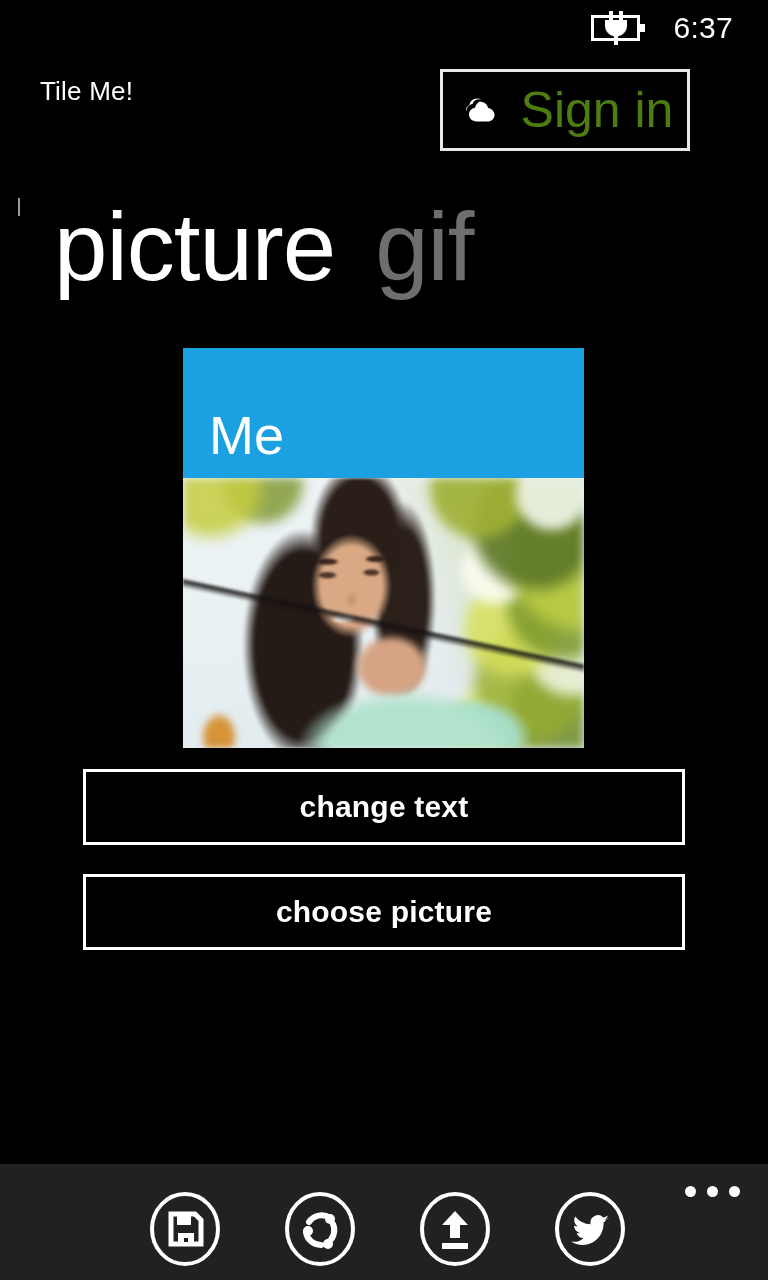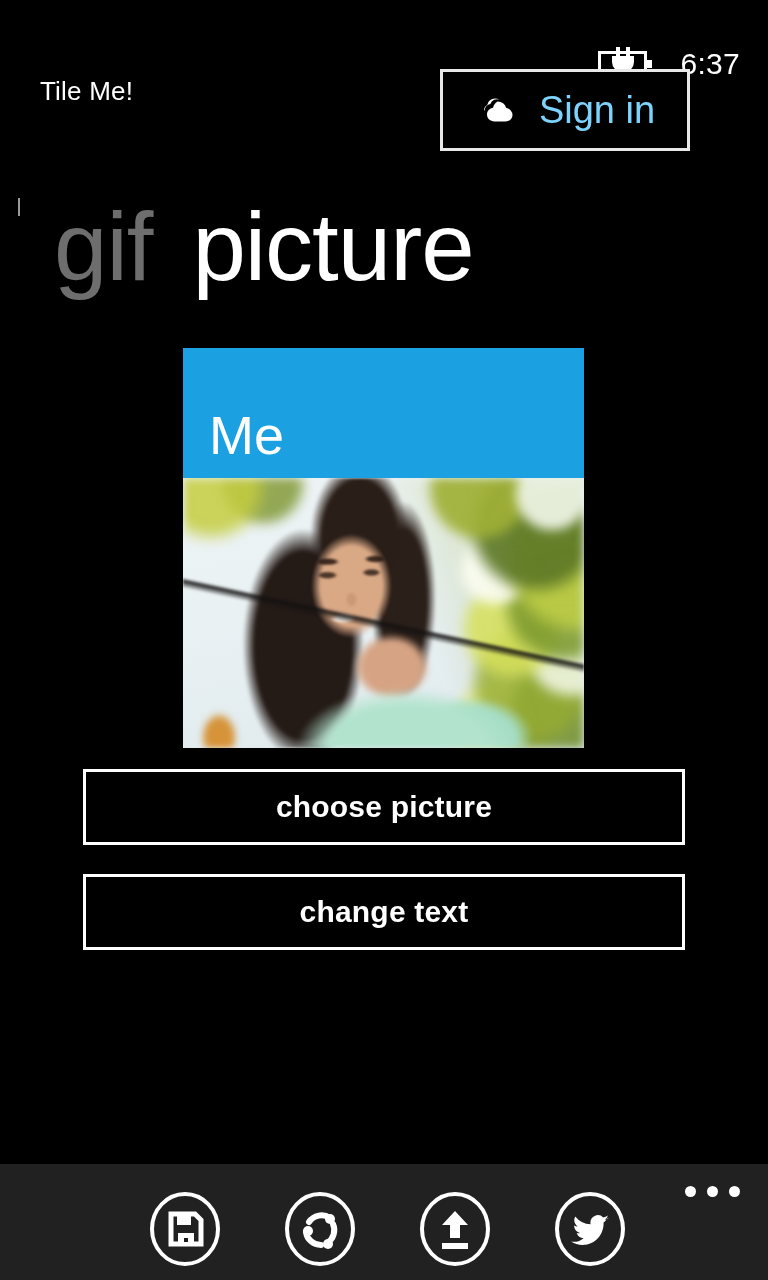--- a/index.html
+++ b/index.html
@@ -8,21 +8,21 @@
     background:#000; overflow:hidden;
     font-family:"Liberation Sans", sans-serif;
     -webkit-font-smoothing:antialiased;
   }
   #screen { position:relative; width:768px; height:1280px; background:#000; }
 
   
   .statusbar {
     position:absolute; top:0; left:0; width:768px; height:56px;
     display:flex; align-items:center; justify-content:flex-end;
-    padding-right:28px; gap:26px;margin-top:36px;
+    padding-right:35px; gap:26px;
   }
   .battery-icon { display:block; }
   .clock {
     color:#fff; font-size:30px; font-weight:400; letter-spacing:0.3px;
     line-height:1;
   }
 
   
   .titlerow {
     position:absolute; top:62px; left:0; width:768px; height:100px;
@@ -33,21 +33,21 @@
     letter-spacing:0.2px;
   }
   .signin-btn {
     position:absolute; left:440px; top:7px;
     width:250px; height:82px;
     border:3px solid #e8e8e8; background:#000;
     display:flex; align-items:center; justify-content:center; gap:10px;
     cursor:pointer;
   }
   .signin-label {
-    color:#7dd3fc; font-size:38px; font-weight:400; line-height:1;
+    color:#4d7c0f; font-size:50px; font-weight:400; line-height:1;
     letter-spacing:0px;
   }
 
   
   .pivot {
     position:absolute; top:196px; left:0; width:768px; height:120px;
   }
   .pivot-tick {
     position:absolute; left:18px; top:2px;
     width:2px; height:18px; background:#9a9a9a;
@@ -214,22 +214,22 @@
           <path d="M22.5 10.5a9.2 9.2 0 0 1 8.8 6.6 7 7 0 0 1 6.2 6.9c0 3.8-3.1 6.5-7 6.5H19.5c-4.2 0-7.5-3-7.5-6.9 0-3.5 2.6-6.4 6.1-6.8a9.2 9.2 0 0 1 4.4-6.3Z" fill="#fff"></path>
         </svg>
       </span>
       <span class="signin-label">Sign in</span>
     </div>
   </div>
 
   <div class="pivot">
     <div class="pivot-tick"></div>
     <div class="pivot-items">
+      <div class="pivot-item active">picture</div>
       <div class="pivot-item inactive">gif</div>
-      <div class="pivot-item active">picture</div>
     </div>
   </div>
 
   <div class="tile">
     <div class="tile-header">
       <div class="tile-text">Me</div>
     </div>
     <div class="tile-photo">
       <div class="ph ph-sky"></div>
       <div class="ph ph-foliage"></div>
@@ -237,22 +237,22 @@
       <div class="ph ph-hair"></div>
       <div class="ph ph-face"></div>
       <div class="ph ph-feat"></div>
       <div class="ph ph-neck"></div>
       <div class="ph ph-shirt"></div>
       <div class="ph ph-strap"></div>
     </div>
   </div>
 
   <div class="actions">
+    <div class="action-btn">change text</div>
     <div class="action-btn">choose picture</div>
-    <div class="action-btn">change text</div>
   </div>
 
   <div class="appbar">
     <div class="appbar-icons">
       <div class="appbar-btn">
         <span>
           <svg width="74" height="74" viewBox="0 0 74 74">
             <ellipse cx="37" cy="37" rx="33" ry="35" fill="none" stroke="#fff" stroke-width="4"></ellipse>
             <path d="M23 22h24l6 6v24H23z" fill="none" stroke="#fff" stroke-width="5"></path>
             <rect x="29" y="22" width="14" height="11" fill="#fff"></rect>

